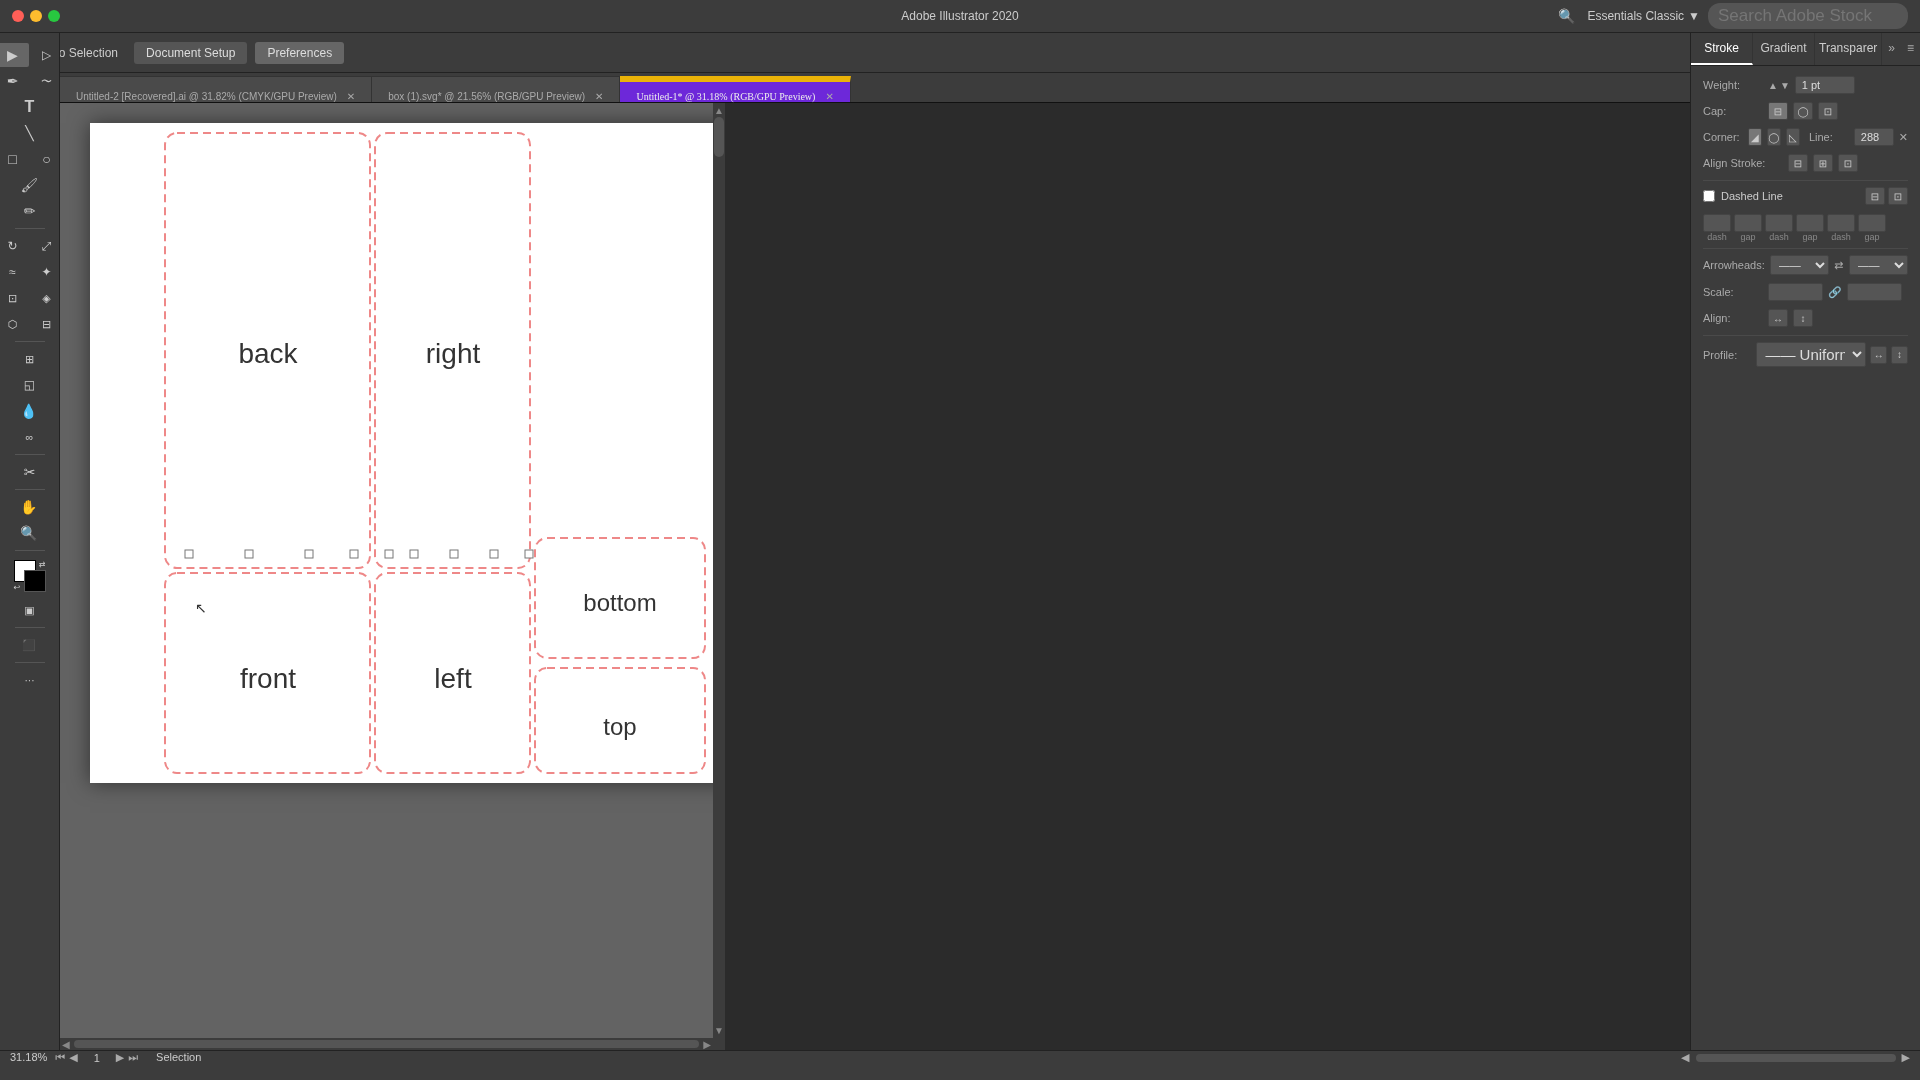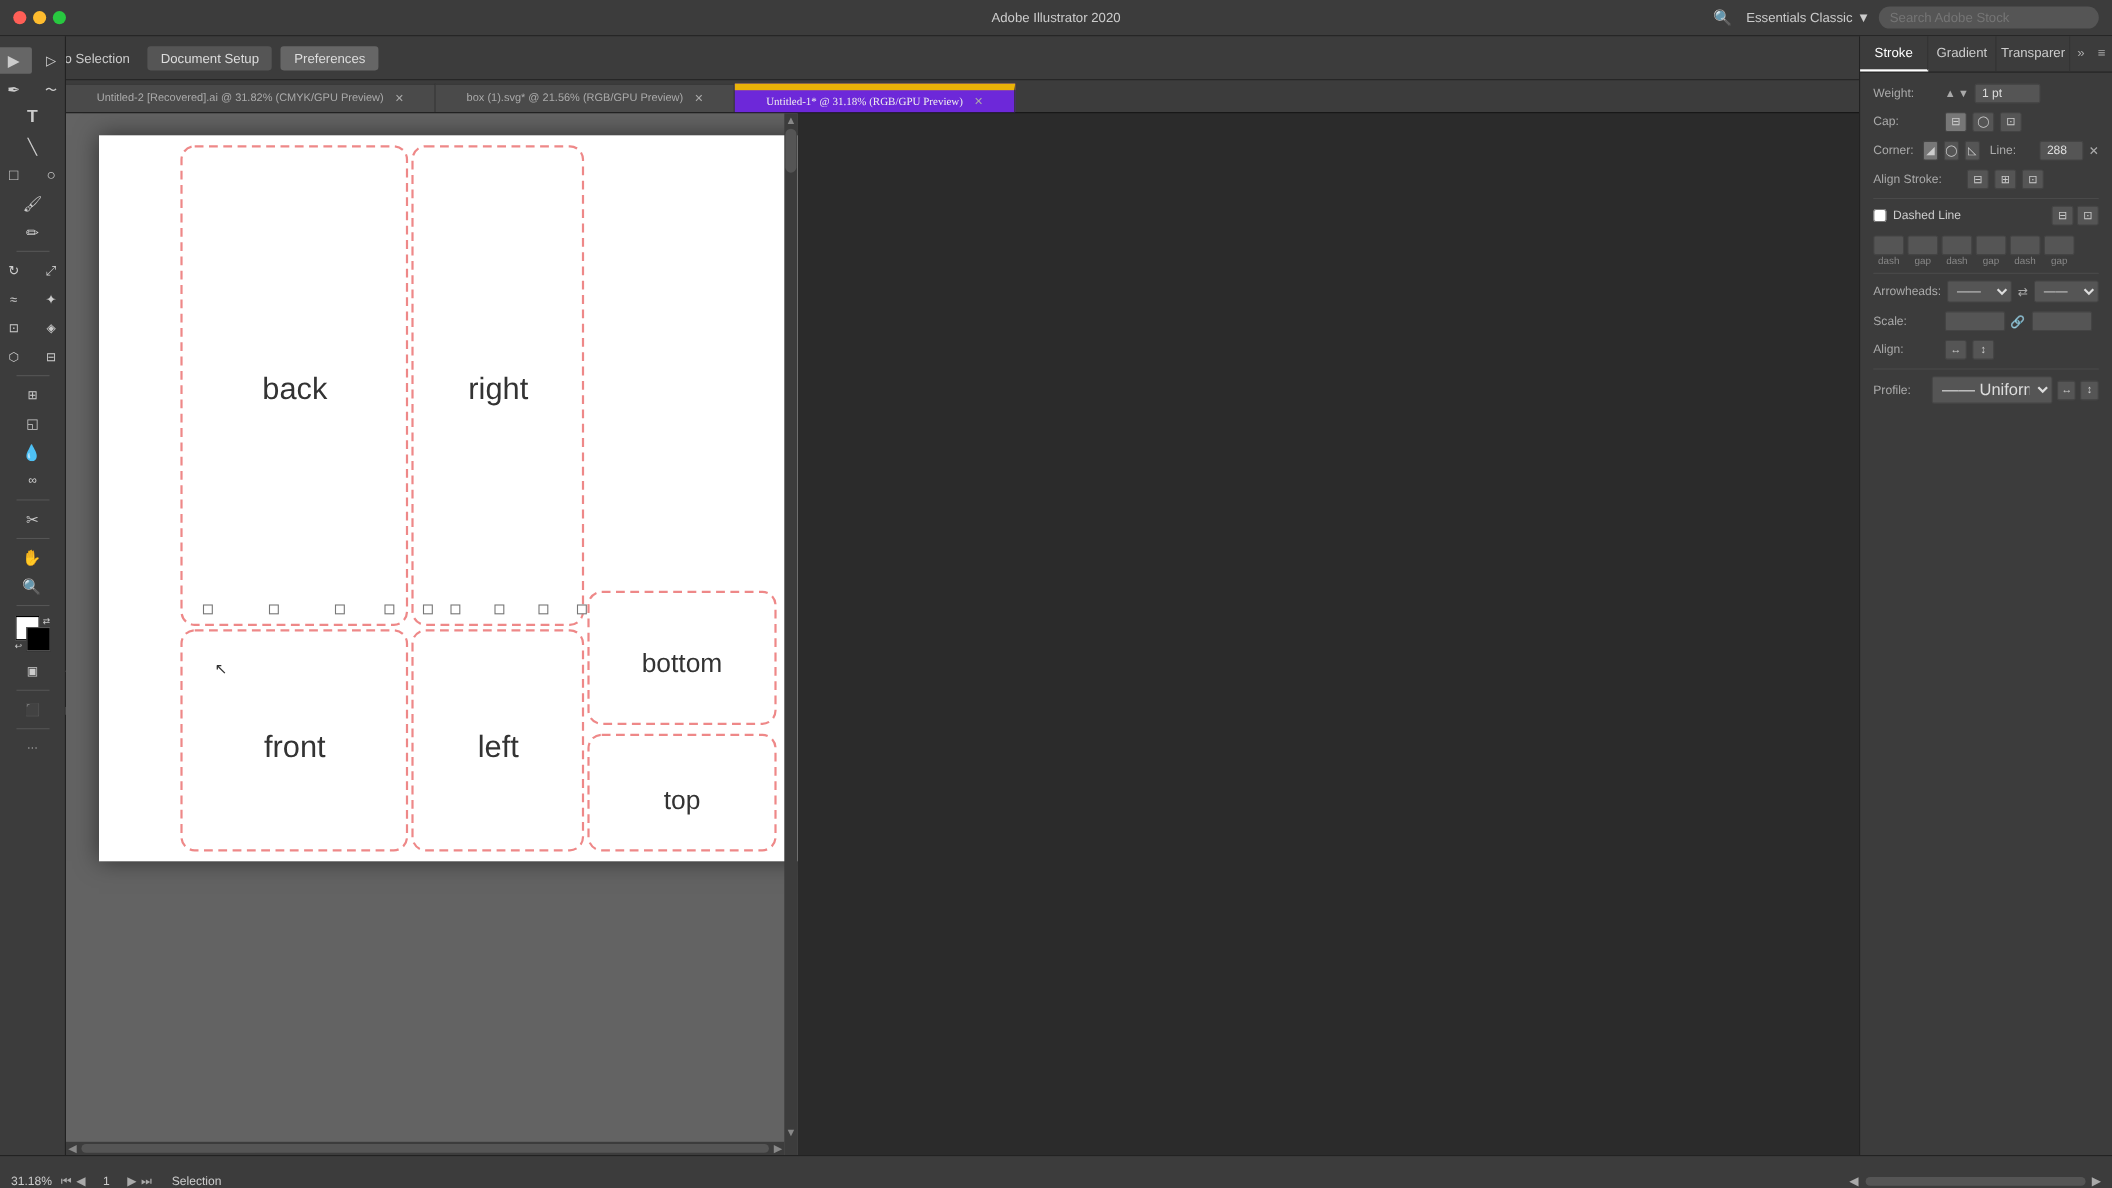--- a/index.html
+++ b/index.html
@@ -25,21 +25,21 @@
       position: absolute; left: 50%; transform: translateX(-50%);
       color: #ccc; font-size: 12px;
     }
     .title-right {
       margin-left: auto; display: flex; align-items: center; gap: 8px; padding-right: 12px;
     }
     .essentials-dropdown {
       color: #ccc; font-size: 12px; display: flex; align-items: center; gap: 4px; cursor: pointer;
     }
     .search-stock {
-      background: #555; border: none; color: #aaa; font-size: 12px;
+      background: #555; border: none; color: #aaa; font-size: 17px;
       padding: 3px 10px; border-radius: 12px; width: 200px; outline: none;
     }
     .title-icon { color: #aaa; font-size: 14px; cursor: pointer; padding: 0 4px; }
 
     
     #menubar {
       position: absolute; top: 33px; left: 0; right: 0; height: 40px;
       background: #3c3c3c;
       display: flex; align-items: center;
       border-bottom: 1px solid #222;
@@ -61,21 +61,21 @@
     .icon-btn { color: #aaa; font-size: 14px; cursor: pointer; padding: 2px 4px; }
 
     
     #tabs {
       position: absolute; top: 73px; left: 60px; right: 0; height: 30px;
       background: #3c3c3c;
       display: flex; align-items: flex-end;
       border-bottom: 1px solid #111;
     }
     .tab {
-      height: 26px; display: flex; align-items: center; padding: 0 28px; gap: 6px;
+      height: 26px; display: flex; align-items: flex-end; padding: 0 16px; gap: 6px;
       font-size: 11px; color: #aaa; cursor: pointer;
       background: #4a4a4a;
       border-right: 1px solid #333;
       border-top: 1px solid #333;
       position: relative;
     }
     .tab.active {
       background: #6d28d9; color: #eee;
       border-top: 6px solid #eab308;
       font-family: Liberation Serif, serif;
@@ -168,21 +168,21 @@
     .profile-select { background: #555; border: 1px solid #444; color: #ddd; font-size: 15px; padding: 2px 4px; border-radius: 2px; flex: 1; }
     .scrollbar-thumb {
       width: 10px; height: 40px; background: #555; border-radius: 5px; margin: 1px;
     }
 
     
     #statusbar {
       position: absolute; bottom: 0; left: 0; right: 0; height: 30px;
       background: #3c3c3c;
       border-top: 1px solid #222;
-      display: flex; align-items: flex-end; padding: 0 10px;
+      display: flex; align-items: flex-start; padding: 0 10px;
       gap: 8px;
     }
     .status-zoom { color: #ccc; font-size: 11px; }
     .status-nav { display: flex; align-items: center; gap: 4px; }
     .nav-btn { color: #aaa; font-size: 11px; cursor: pointer; }
     .status-page { color: #ccc; font-size: 11px; width: 30px; text-align: center; }
     .status-tool { color: #ccc; font-size: 11px; margin-left: 10px; }
     .status-right { margin-left: auto; display: flex; align-items: center; gap: 6px; }
     .status-scroll { width: 200px; height: 8px; background: #555; border-radius: 4px; }
 

